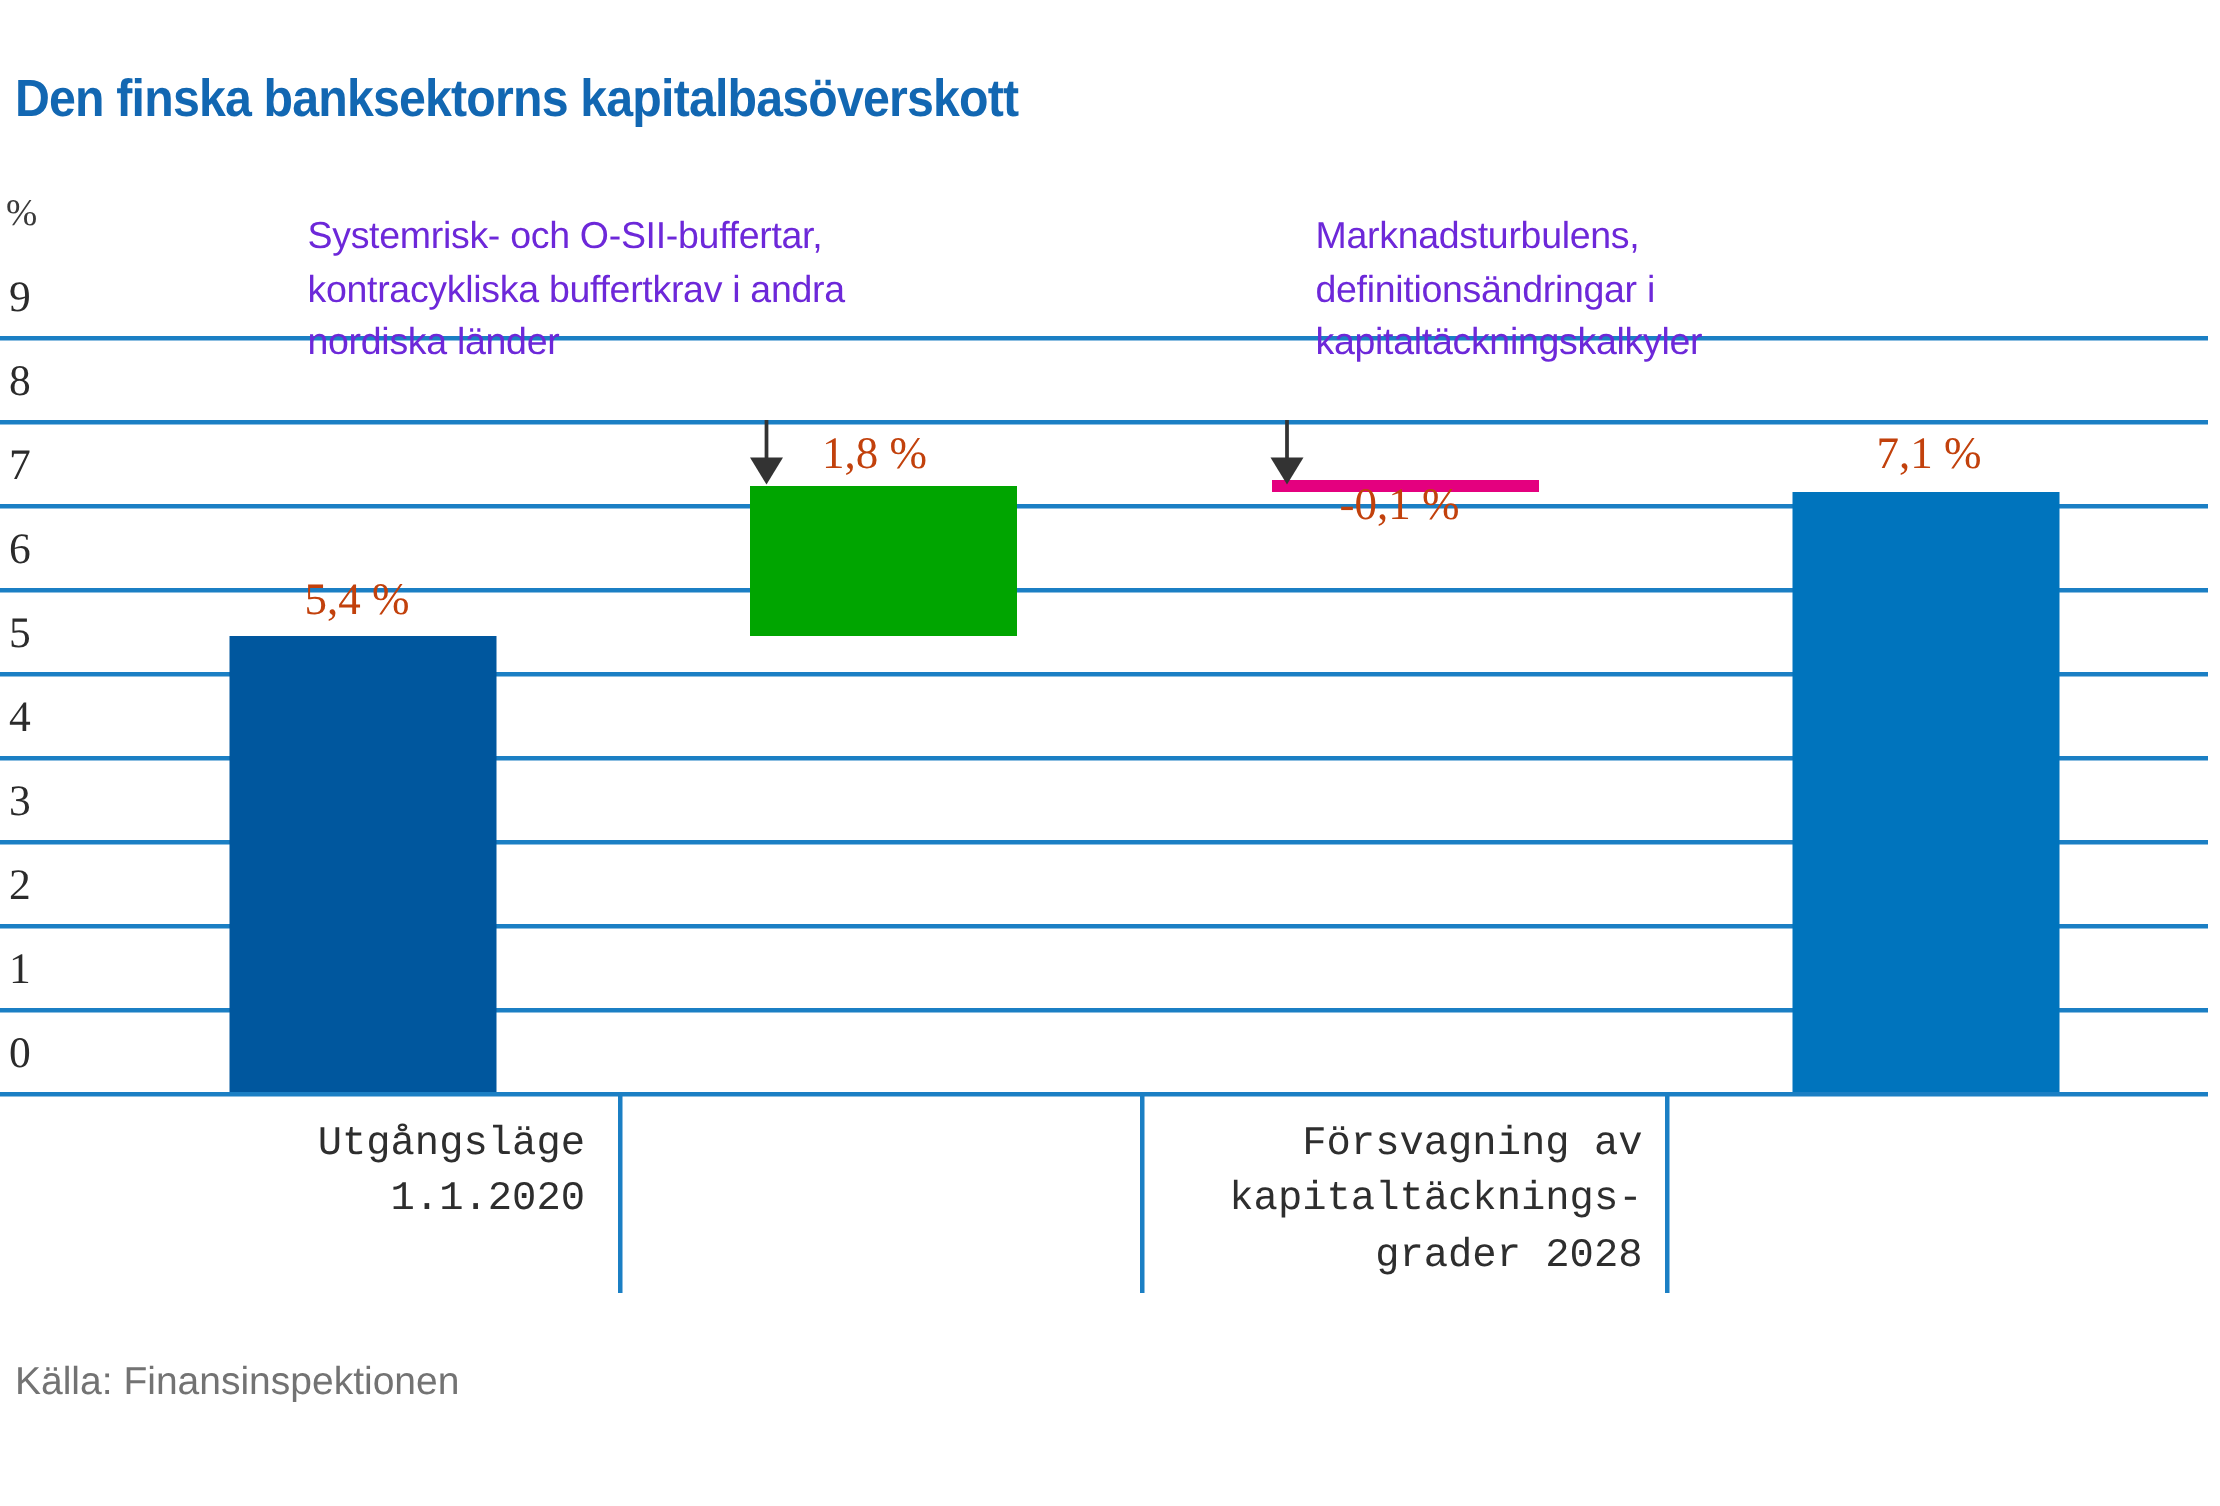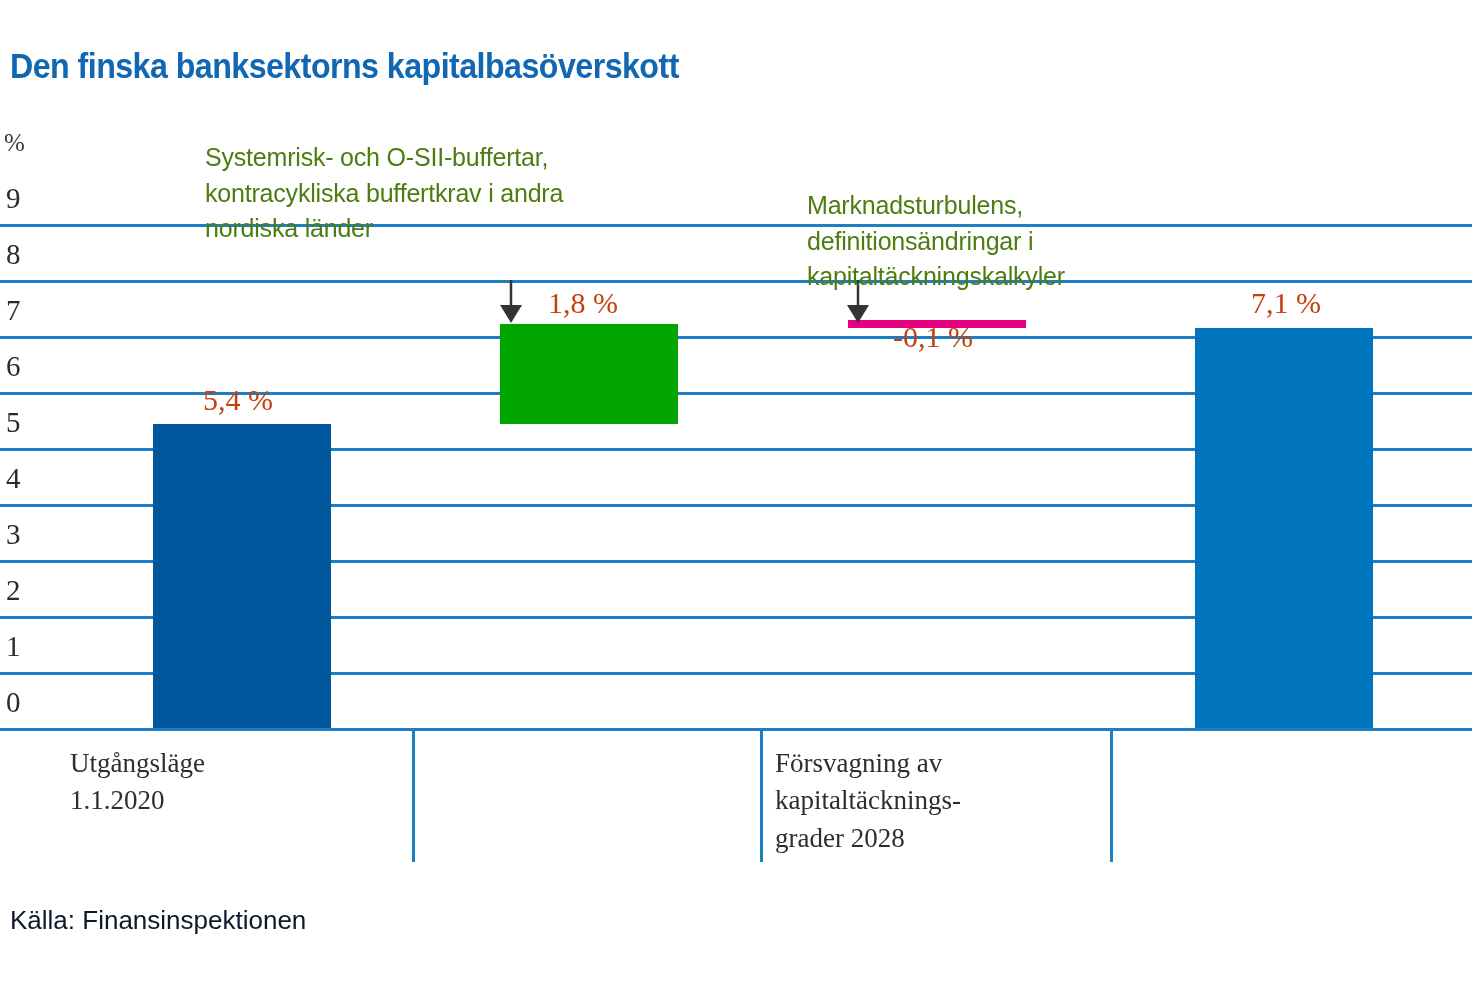--- a/index.html
+++ b/index.html
@@ -90,56 +90,56 @@
     font-family: "Liberation Serif", serif;
     white-space: nowrap;
     line-height: 1;
   }
 
   
   .annotation {
     position: absolute;
     font-size: 25px;
     line-height: 1.42;
-    color: #4d7c0f;
+    color: #6d28d9;
     font-family: "Liberation Sans", sans-serif;
     white-space: pre-line;
     letter-spacing: -0.2px;
   }
 
   
   .arrow-down {
     position: absolute;
     width: 26px;
     height: 44px;
   }
 
   
   .cat-divider {
     position: absolute;
     width: 3px;
     background: #1b7fc4;
   }
   .cat-label {
     position: absolute;
-    text-align: left;
+    text-align: right;
     font-size: 27px;
     line-height: 1.38;
     color: #2e2e2e;
-    font-family: Liberation Serif, serif;
+    font-family: Liberation Mono, monospace;
     white-space: pre-line;
   }
 
   
   .source {
     position: absolute;
     left: 10px;
     top: 905px;
     font-size: 26px;
-    color: #0f172a;
+    color: #737373;
     font-family: "Liberation Sans", sans-serif;
     white-space: nowrap;
   }
 </style>
 </head>
 <body>
 
 <div id="chart-root">
 
   <div class="chart-title">Den finska banksektorns kapitalbasöverskott</div>
@@ -189,21 +189,21 @@
     </svg>
     <svg class="arrow-down" style="left:845px; top:160px;" viewBox="0 0 26 44">
       <line x1="13" y1="0" x2="13" y2="30" stroke="#333333" stroke-width="2.5"></line>
       <polygon points="13,43 2,25 24,25" fill="#333333"></polygon>
     </svg>
   </div>
 
   <div class="annotation" style="left:205px; top:140px; width:520px;">Systemrisk- och O-SII-buffertar,
 kontracykliska buffertkrav i andra
 nordiska länder</div>
-  <div class="annotation" style="left:807px; top:140px; width:420px;margin-top:48px;">Marknadsturbulens,
+  <div class="annotation" style="left:877px; top:140px; width:420px;">Marknadsturbulens,
 definitionsändringar i
 kapitaltäckningskalkyler</div>
 
   <div class="cat-divider" style="left:412px; top:730px; height:132px;"></div>
   <div class="cat-divider" style="left:760px; top:730px; height:132px;"></div>
   <div class="cat-divider" style="left:1110px; top:730px; height:132px;"></div>
 
   <div class="cat-label" style="left:70px; top:745px; width:320px;">Utgångsläge
 1.1.2020</div>
   <div class="cat-label" style="left:775px; top:745px; width:320px;">Försvagning av

